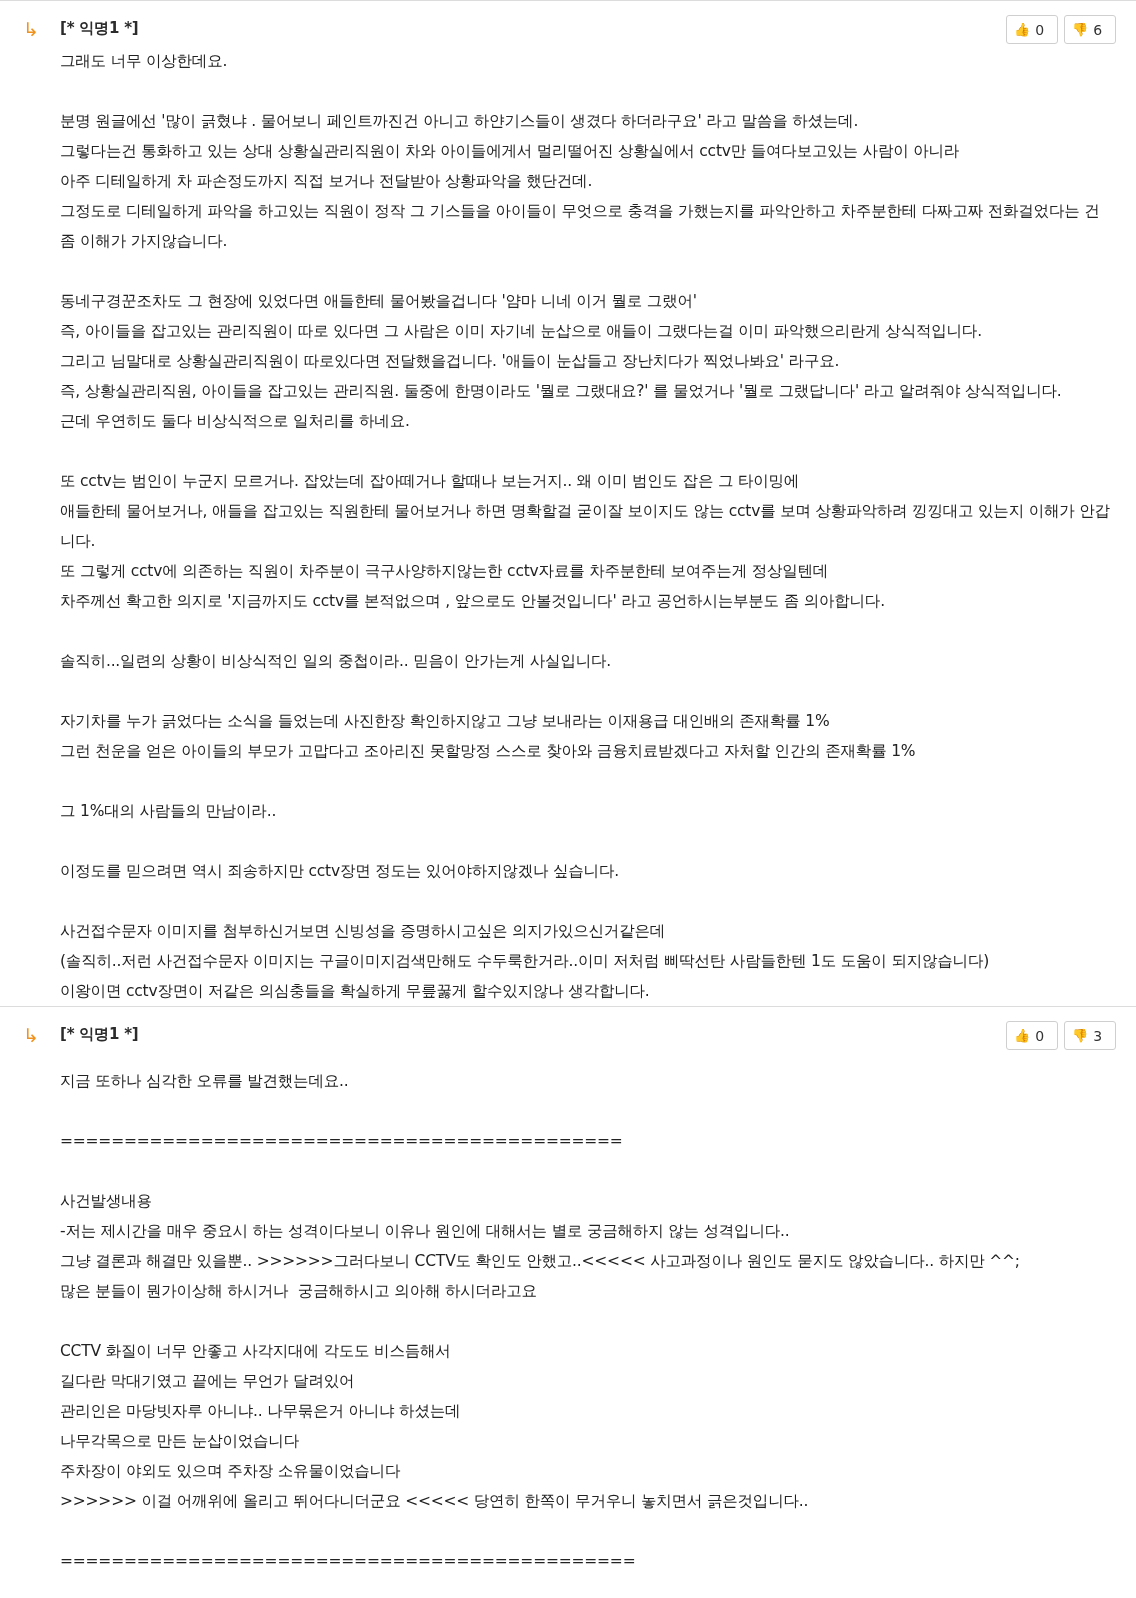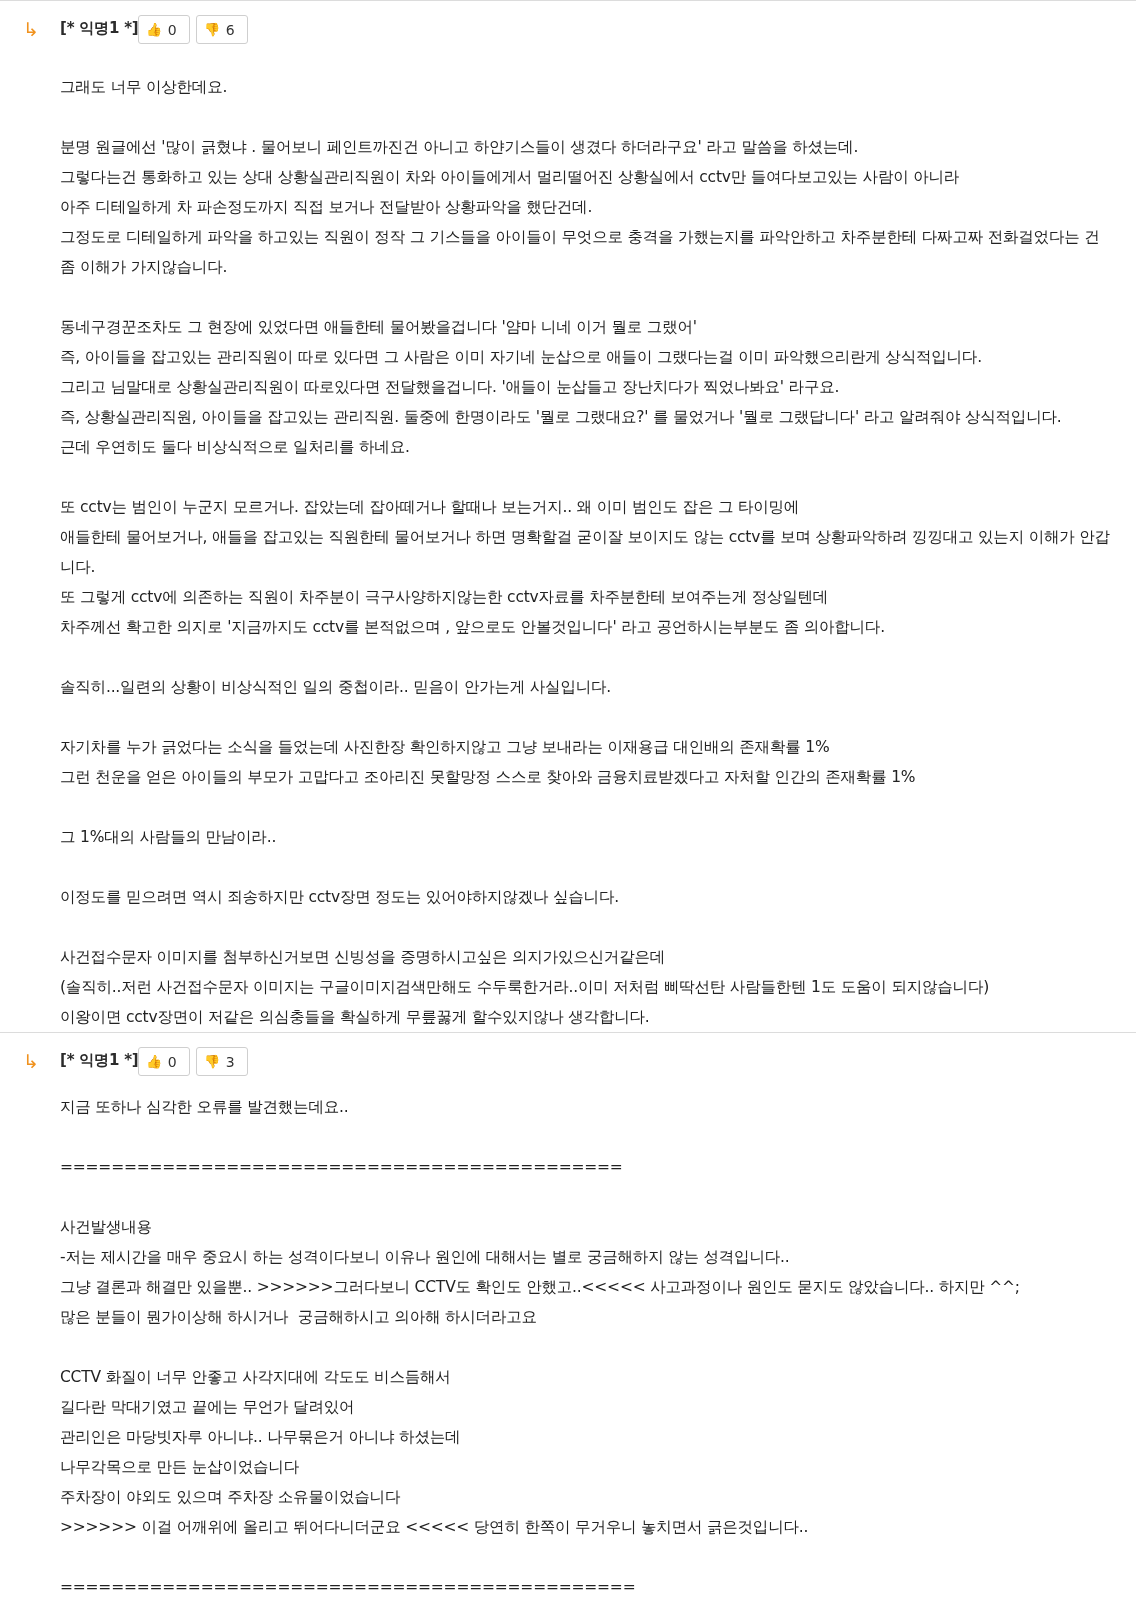--- a/index.html
+++ b/index.html
@@ -45,21 +45,21 @@
   }
   .comment-body {
     margin-left: 60px;
     margin-right: 20px;
     position: relative;
     min-height: 20px;
   }
   .author-row {
     display: flex;
     align-items: flex-start;
-    justify-content: flex-start;
+    justify-content: space-between;
   }
   .author {
     font-size: 15px;
     font-weight: bold;
     color: #2b2b2b;
     line-height: 22px;
     padding-top: 2px;
     letter-spacing: -0.2px;
   }
   .vote-group {
@@ -91,21 +91,21 @@
     color: #b56a6a;
   }
   .vote-btn .count {
     font-size: 14px;
     color: #333333;
     line-height: 16px;
     min-width: 8px;
     text-align: right;
   }
   .post-text {
-    margin-top: 28px;
+    margin-top: 2px;
     font-size: 15.5px;
     line-height: 30px;
     color: #222222;
     white-space: pre-wrap;
     word-break: break-word;
     letter-spacing: -0.2px;
   }
   .timestamp {
     margin-top: 22px;
     margin-bottom: 14px;

